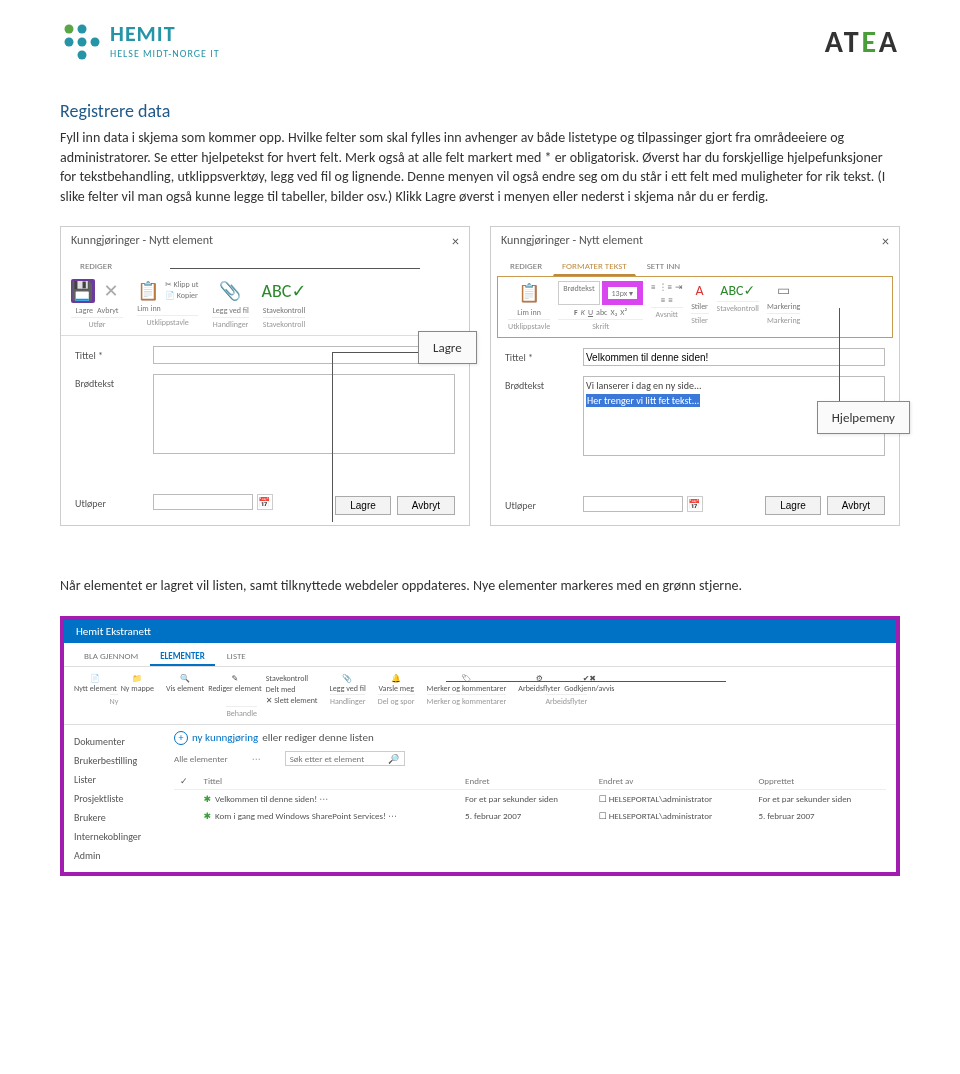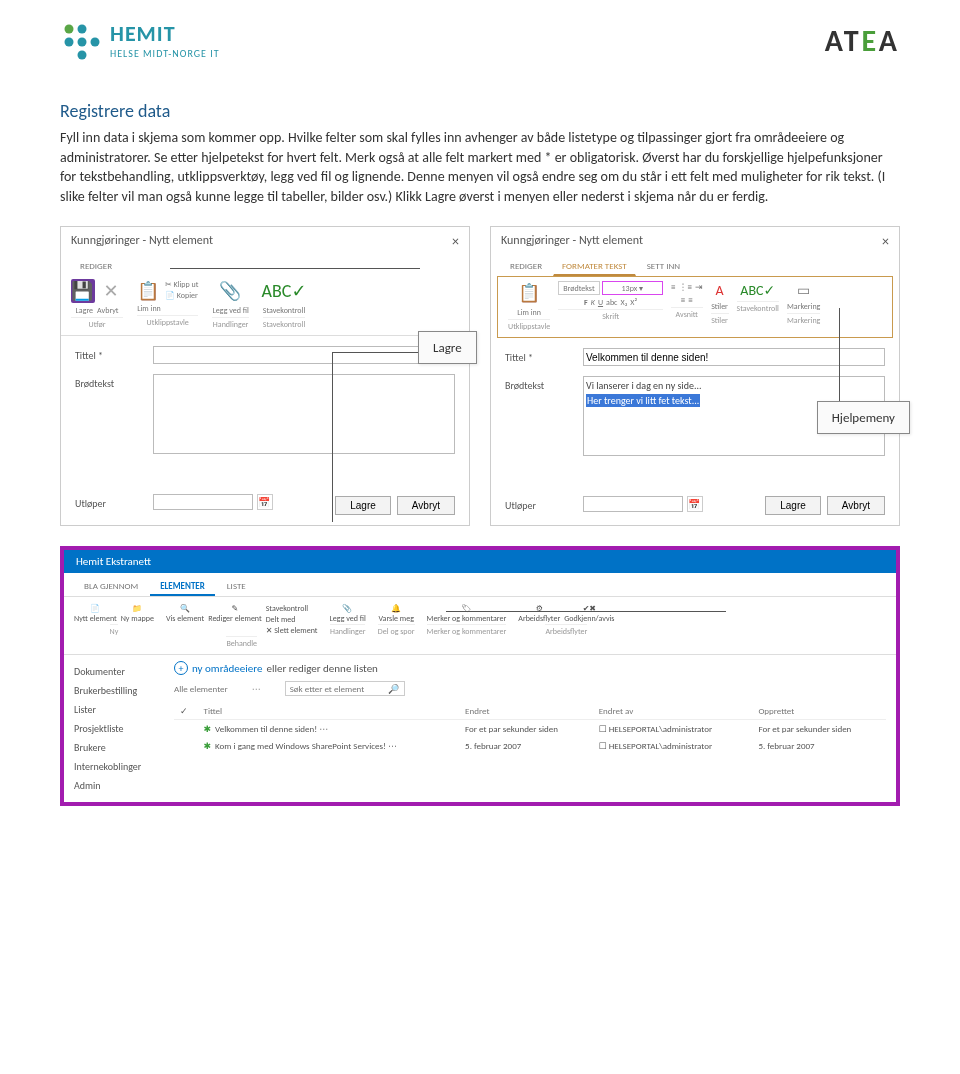--- a/index.html
+++ b/index.html
@@ -1,18 +1,18 @@
 <!DOCTYPE html>
 <html><head>
 <meta charset="utf-8">
 <style>
 * { box-sizing: border-box; margin: 0; padding: 0; }
 body { font-family: Calibri, "Segoe UI", sans-serif; font-size: 13px; color: #333; background: #fff; width: 960px; margin: 0 auto; }
 .page { padding: 20px 60px 40px; position: relative; }
-.header { display: flex; justify-content: space-between; align-items: center; margin-bottom: 40px; }
+.header { display: flex; justify-content: space-between; align-items: flex-end; margin-bottom: 40px; }
 .logo-hemit { display: flex; align-items: center; gap: 10px; }
 .logo-hemit-icon { width: 40px; height: 40px; }
 .logo-hemit-text { color: #2694a7; font-size: 22px; font-weight: bold; letter-spacing: 1px; }
 .logo-hemit-sub { color: #2694a7; font-size: 10px; letter-spacing: 1px; }
 .logo-atea { font-size: 30px; font-weight: bold; letter-spacing: 3px; color: #333; }
 .logo-atea .g { color: #4a9e3a; }
 .heading { color: #1f5a8a; font-size: 18px; font-weight: normal; margin-bottom: 6px; }
 .body-text { font-size: 14px; line-height: 1.4; margin-bottom: 12px; }
 .screens-row { display: flex; gap: 20px; margin: 20px 0; position: relative; }
 .sp-dialog { flex: 1; border: 1px solid #ccc; background: #fff; font-size: 10px; position: relative; min-height: 300px; }
@@ -184,21 +184,21 @@
       </div>
       <div class="sp-ribbon" style="border:1px solid #c99a4e;margin:0 6px;gap:8px;">
         <div class="sp-rgroup">
           <div class="sp-ricon big">📋</div>
           <span>Lim inn</span>
           <div class="sp-rgroup-label">Utklippstavle</div>
         </div>
         <div class="sp-rgroup">
           <div style="display:flex;gap:2px;font-size:8px;">
             <span style="border:1px solid #ccc;padding:1px 4px;">Brødtekst</span>
-            <span style="border:1px solid #d946ef;padding:1px 19px;">13px ▾</span>
+            <span style="border:6px solid #d946ef;padding:1px 4px;">13px ▾</span>
           </div>
           <div style="font-size:8px;display:flex;gap:3px;">
             <b>F</b>
             <i>K</i>
             <u>U</u>
             <span>abc</span>
             <span>X₂</span>
             <span>X²</span>
           </div>
           <div class="sp-rgroup-label">Skrift</div>
@@ -251,20 +251,21 @@
         </div>
       </div>
       <div class="sp-footer">
         <button class="sp-btn">Lagre</button>
         <button class="sp-btn">Avbryt</button>
       </div>
     </div>
 
   </div>
 
+  <p class="body-text" style="margin-top:50px;">Når elementet er lagret vil listen, samt tilknyttede webdeler oppdateres. Nye elementer markeres med en grønn stjerne.</p>
 
   <div class="sp-list">
     <div class="sp-list-top">Hemit Ekstranett</div>
     <div class="sp-list-nav">
       <div class="tab">BLA GJENNOM</div>
       <div class="tab active">ELEMENTER</div>
       <div class="tab">LISTE</div>
     </div>
     <div class="sp-list-ribbon">
       <div class="sp-lrgroup">
@@ -346,21 +347,21 @@
         <a>Brukerbestilling</a>
         <a>Lister</a>
         <a>Prosjektliste</a>
         <a>Brukere</a>
         <a>Internekoblinger</a>
         <a>Admin</a>
       </div>
       <div class="sp-main">
         <div class="sp-new">
           <span class="plus">+</span>
-          <span>ny områdeeiere</span>
+          <span>ny kunngjøring</span>
           <span style="color:#555;"> eller rediger denne listen</span>
         </div>
         <div class="sp-search-row">
           <span>Alle elementer</span>
           <span>⋯</span>
           <div class="sp-search">
               <span>Søk etter et element</span>
               <span>🔎</span>
             </div>
         </div>

